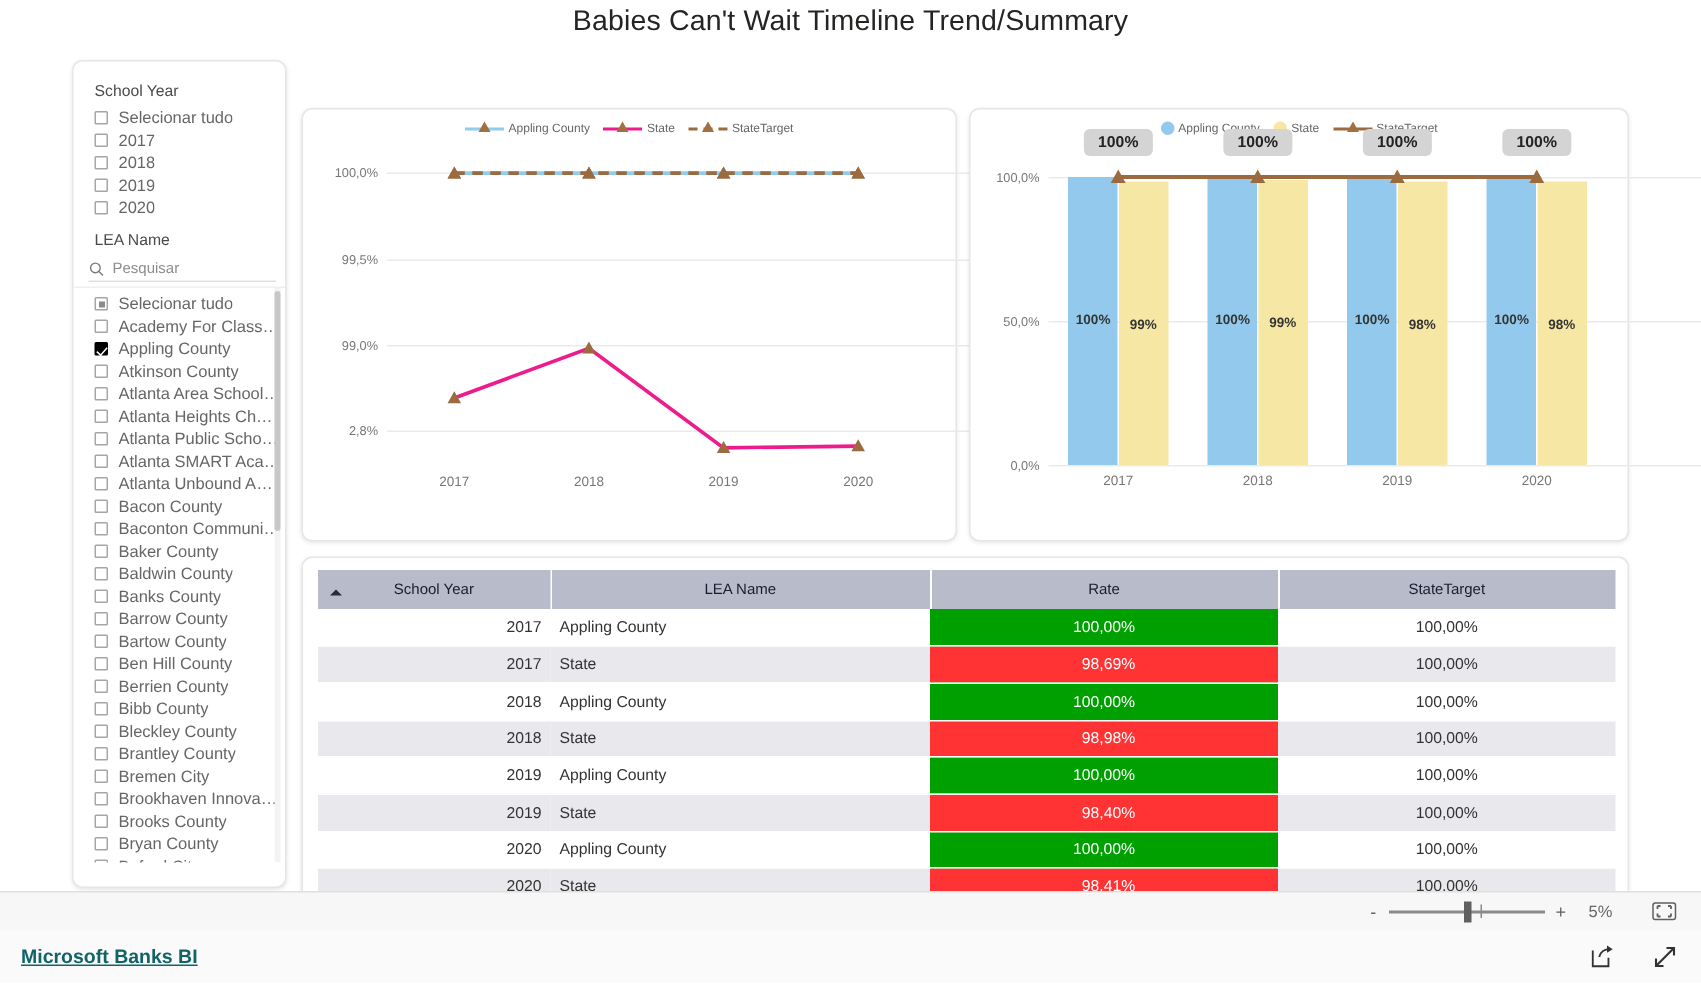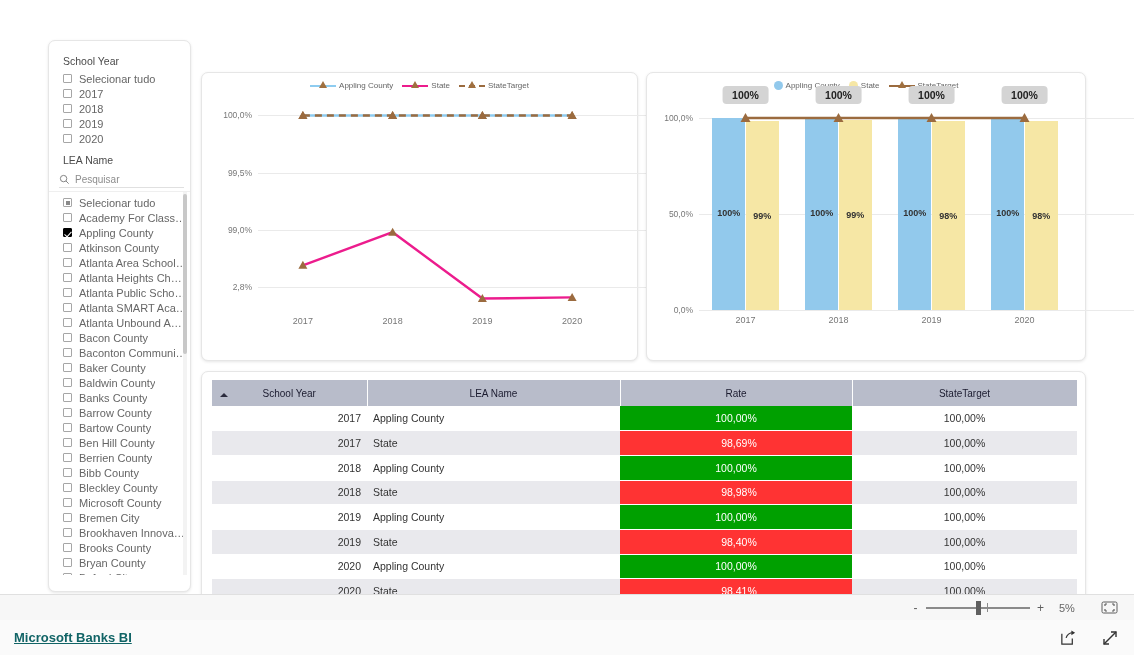--- a/index.html
+++ b/index.html
@@ -192,20 +192,21 @@
     font-size: 13px; color: #116466; text-decoration: underline;
     font-weight: 600;
   }
   .footer-icons { display: flex; align-items: center; gap: 22px; }
 </style>
 </head>
 <body>
 
 <div id="report">
 
+  <div class="report-title">Babies Can't Wait Timeline Trend/Summary</div>
 
   <div class="canvas">
 
     <div class="card" id="slicer">
       <div class="slicer-head">School Year</div>
       <div id="sy-list">
           <div class="chk-row">
             <span class="chk"></span>
             <span class="chk-label">Selecionar tudo</span>
           </div>
@@ -316,21 +317,21 @@
             <div class="chk-row">
               <span class="chk"></span>
               <span class="chk-label">Bibb County</span>
             </div>
             <div class="chk-row">
               <span class="chk"></span>
               <span class="chk-label">Bleckley County</span>
             </div>
             <div class="chk-row">
               <span class="chk"></span>
-              <span class="chk-label">Microsoft County</span>
+              <span class="chk-label">Brantley County</span>
             </div>
             <div class="chk-row">
               <span class="chk"></span>
               <span class="chk-label">Bremen City</span>
             </div>
             <div class="chk-row">
               <span class="chk"></span>
               <span class="chk-label">Brookhaven Innovation...</span>
             </div>
             <div class="chk-row">

